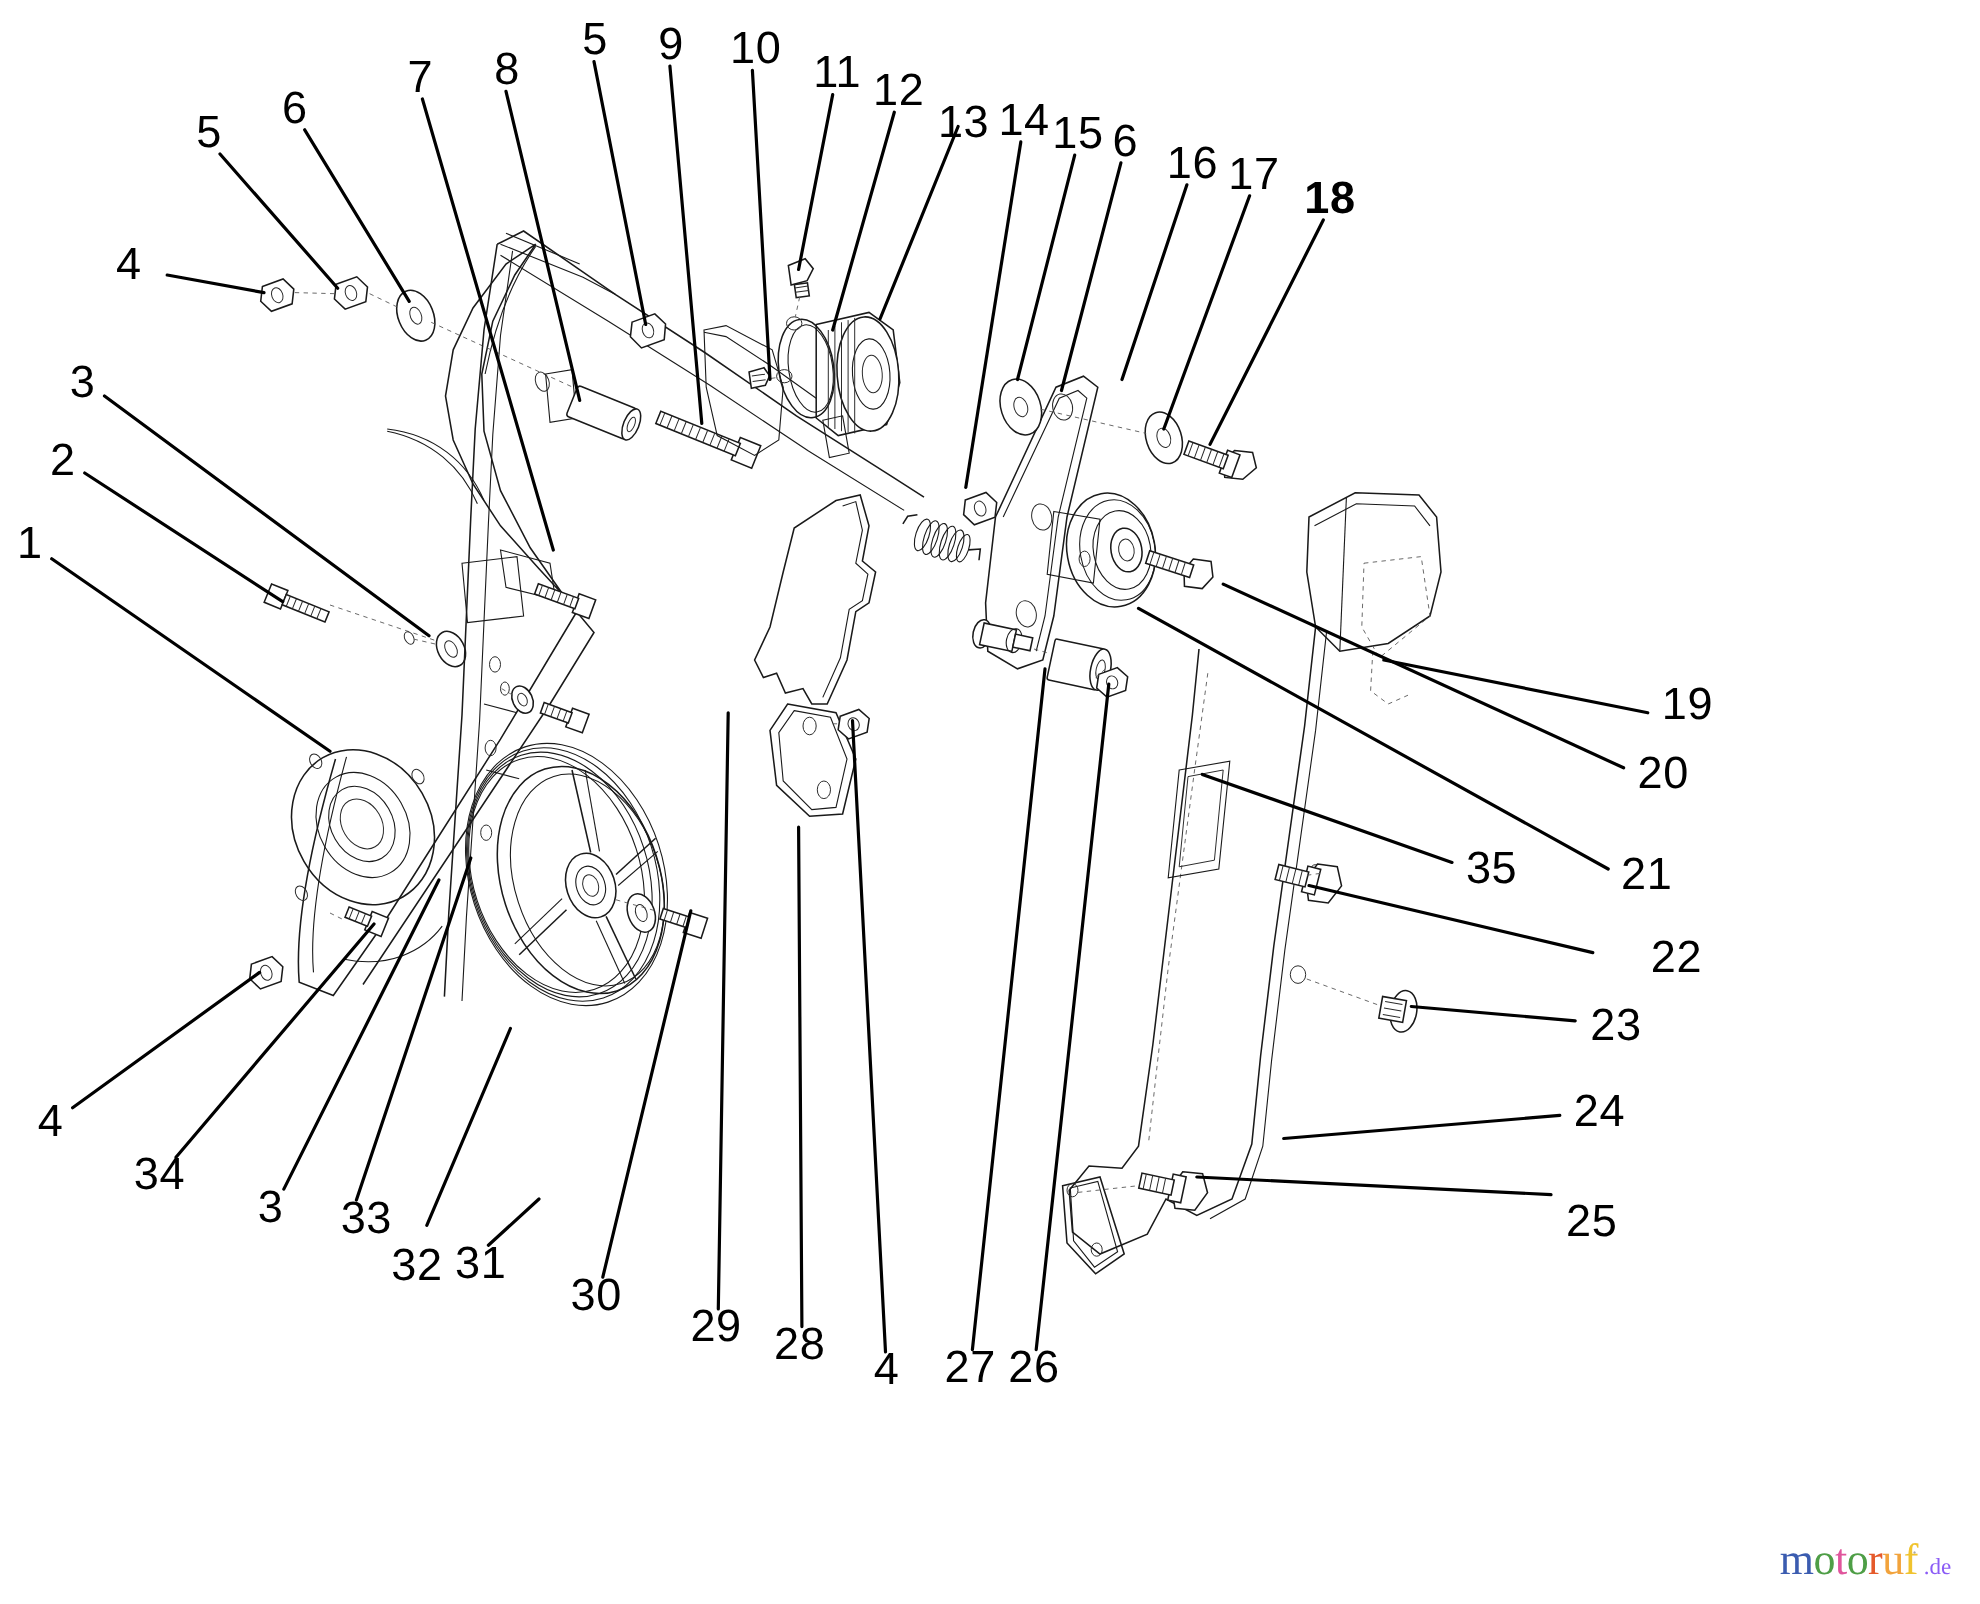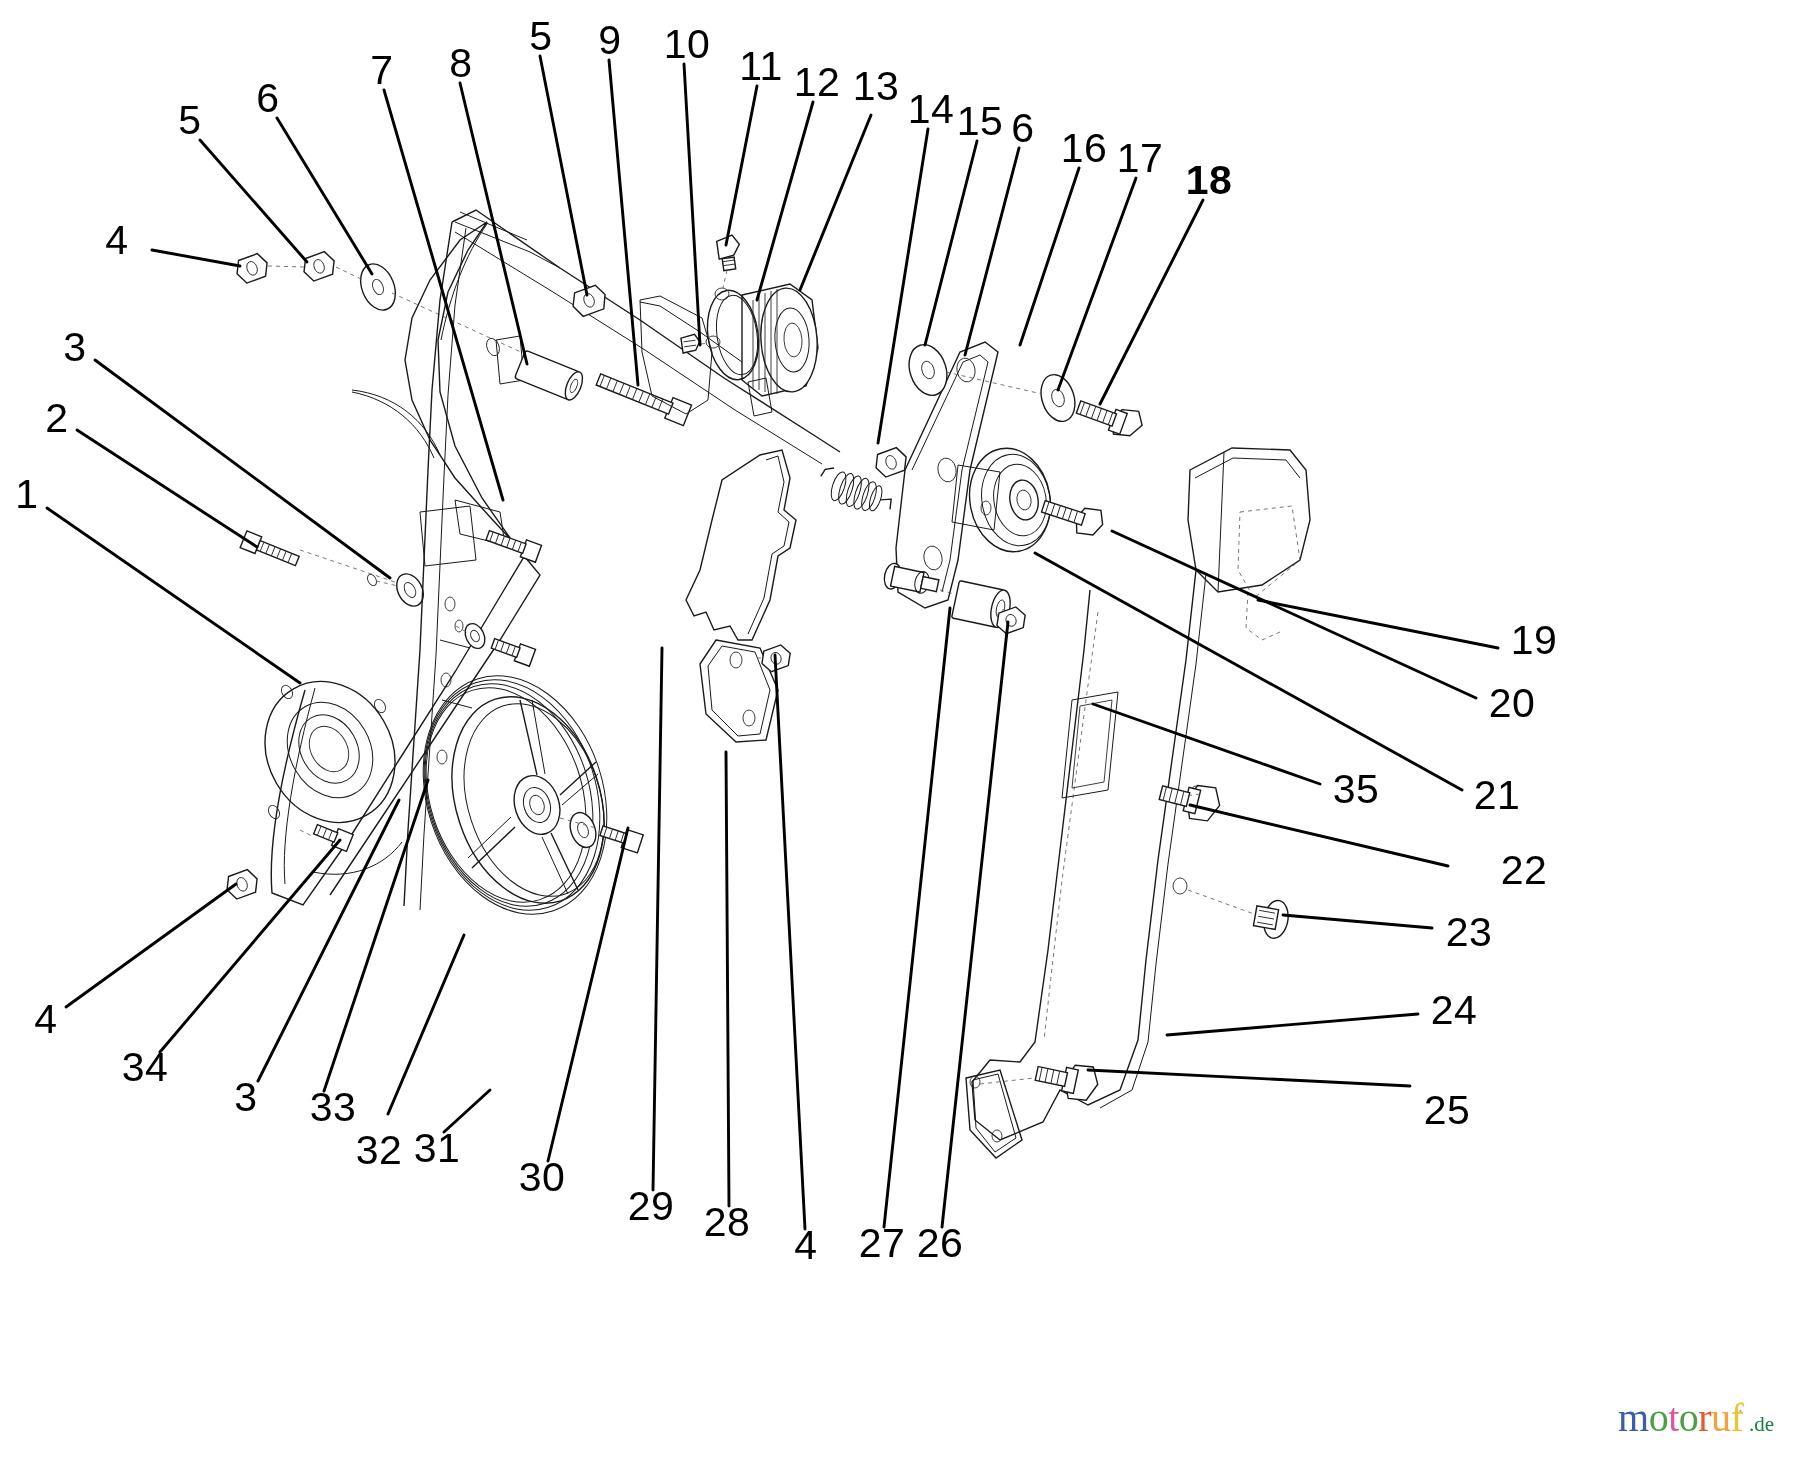--- a/index.html
+++ b/index.html
@@ -46,21 +46,21 @@
   }
   #watermark .w{display:inline-block;}
   #watermark .dot-accent{
     font-size:18px;
     vertical-align:super;
     position:relative;
     left:-6px;
   }
   #watermark .suffix{
     font-size:21px;
-    color:#15803d;
+    color:#8b5cf6;
     letter-spacing:0;
   }
 </style>
 </head>
 <body>
 
 <div id="page">
 
   <svg id="diagram-svg" viewBox="0 0 1800 1458" xmlns="http://www.w3.org/2000/svg">
     <defs>
@@ -451,21 +451,21 @@
       <div class="callout-label" style="left: 117px; top: 240px;">4</div>
       <div class="callout-label" style="left: 190px; top: 120px;">5</div>
       <div class="callout-label" style="left: 268px; top: 98px;">6</div>
       <div class="callout-label" style="left: 382px; top: 70px;">7</div>
       <div class="callout-label" style="left: 461px; top: 63px;">8</div>
       <div class="callout-label" style="left: 541px; top: 36px;">5</div>
       <div class="callout-label" style="left: 610px; top: 40px;">9</div>
       <div class="callout-label" style="left: 687px; top: 44px;">10</div>
       <div class="callout-label" style="left: 761px; top: 66px;">11</div>
       <div class="callout-label" style="left: 817px; top: 82px;">12</div>
-      <div class="callout-label" style="left: 876px; top: 86px; text-align: right;">13</div>
+      <div class="callout-label" style="left: 876px; top: 111px; text-align: right;">13</div>
       <div class="callout-label" style="left: 931px; top: 109px;">14</div>
       <div class="callout-label" style="left: 980px; top: 121px;">15</div>
       <div class="callout-label" style="left: 1023px; top: 128px;">6</div>
       <div class="callout-label" style="left: 1084px; top: 148px;">16</div>
       <div class="callout-label" style="left: 1140px; top: 158px;">17</div>
       <div class="callout-label" style="left: 1209px; top: 180px; font-weight: bold;">18</div>
       <div class="callout-label" style="left: 75px; top: 347px;">3</div>
       <div class="callout-label" style="left: 57px; top: 418px;">2</div>
       <div class="callout-label" style="left: 27px; top: 494px;">1</div>
       <div class="callout-label" style="left: 1534px; top: 640px;">19</div>

